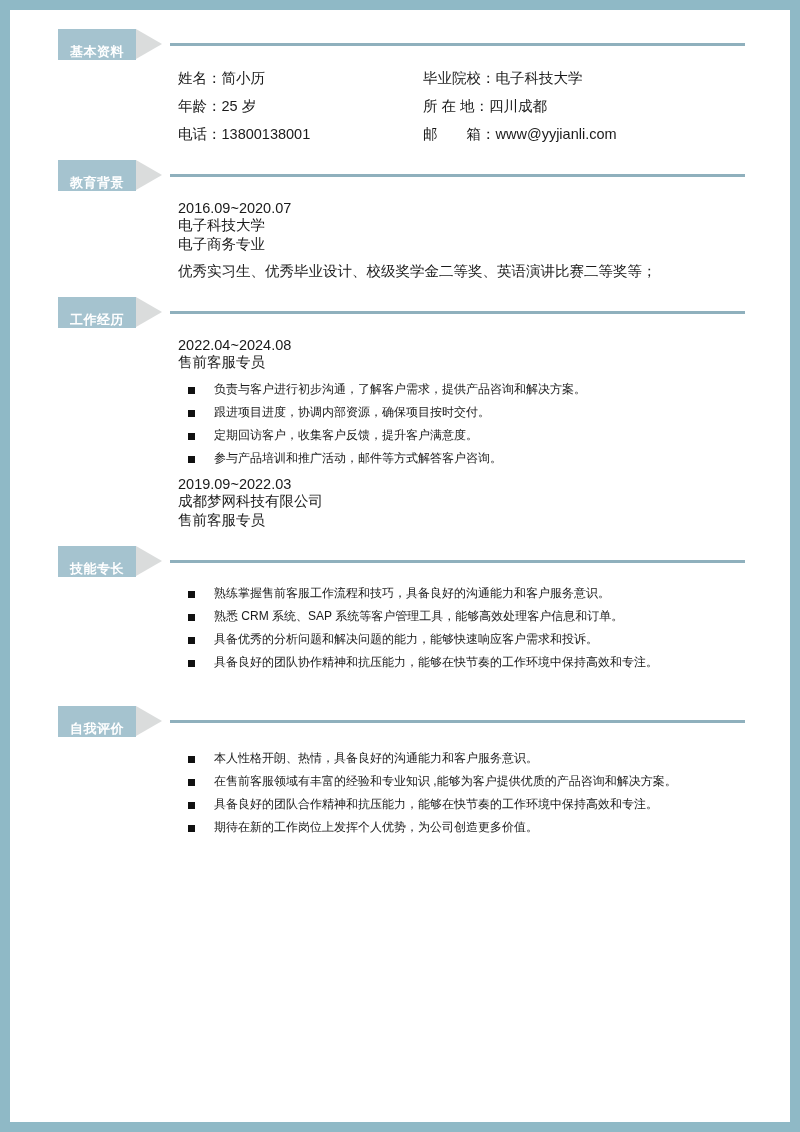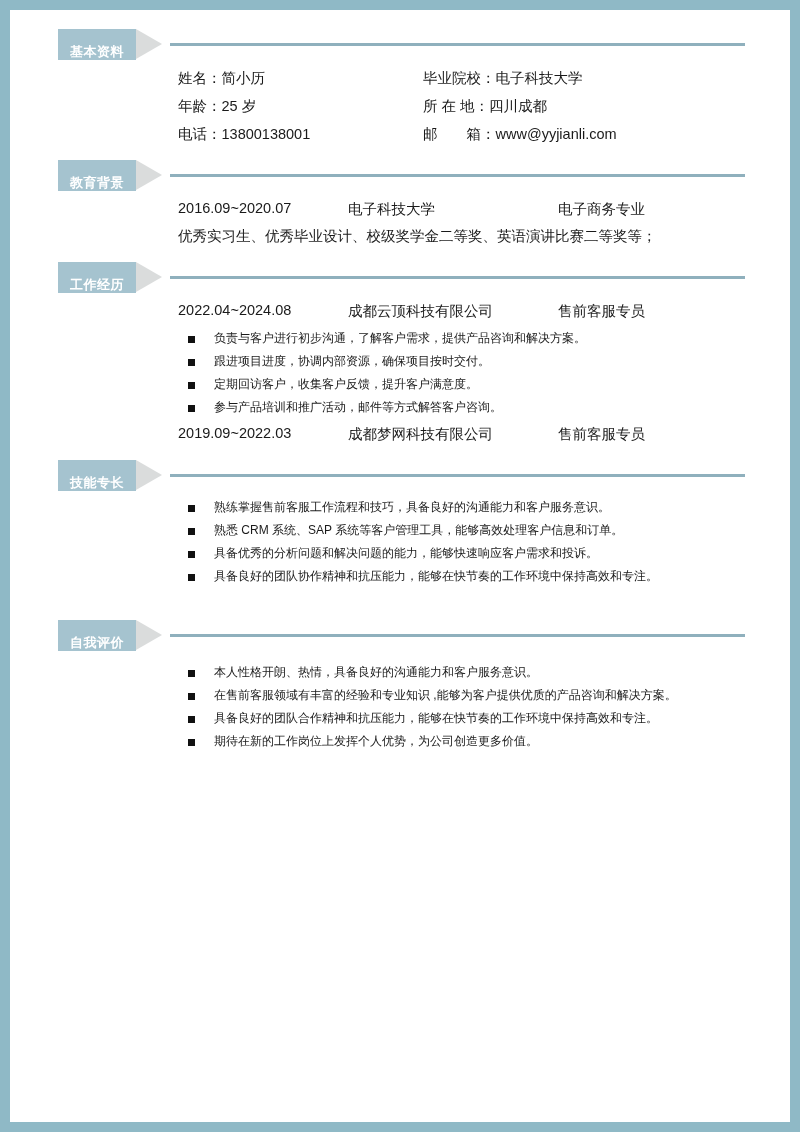--- a/index.html
+++ b/index.html
@@ -145,20 +145,21 @@
     row-gap: 9px;
     font-size: 14.5px;
   }
   .info-cell { white-space: nowrap; }
 
   
   .entry-row {
     display: flex;
     font-size: 14.5px;
     margin-top: 2px;
+    flex-direction: column;
   }
   .entry-date { width: 170px; flex: none; }
   .entry-org  { width: 210px; flex: none; }
   .entry-role { flex: 1; }
 
   .plain-line {
     font-size: 14.5px;
     margin-top: 8px;
   }
 
@@ -230,21 +231,20 @@
     <div class="section">
       <div class="sec-head">
         <div class="sec-tab">工作经历</div>
         <div class="sec-arrow"></div>
         <div class="sec-rule"></div>
       </div>
       <div class="sec-body">
 
         <div class="entry-row">
           <div class="entry-date">2022.04~2024.08</div>
-          <div class="entry-org">成都云顶科技有限公司</div>
           <div class="entry-role">售前客服专员</div>
         </div>
         <ul class="bullets">
           <li><span class="sq"></span><span>负责与客户进行初步沟通，了解客户需求，提供产品咨询和解决方案。</span></li>
           <li><span class="sq"></span><span>跟进项目进度，协调内部资源，确保项目按时交付。</span></li>
           <li><span class="sq"></span><span>定期回访客户，收集客户反馈，提升客户满意度。</span></li>
           <li><span class="sq"></span><span>参与产品培训和推广活动，邮件等方式解答客户咨询。</span></li>
         </ul>
 
         <div class="gap-sm"></div>

